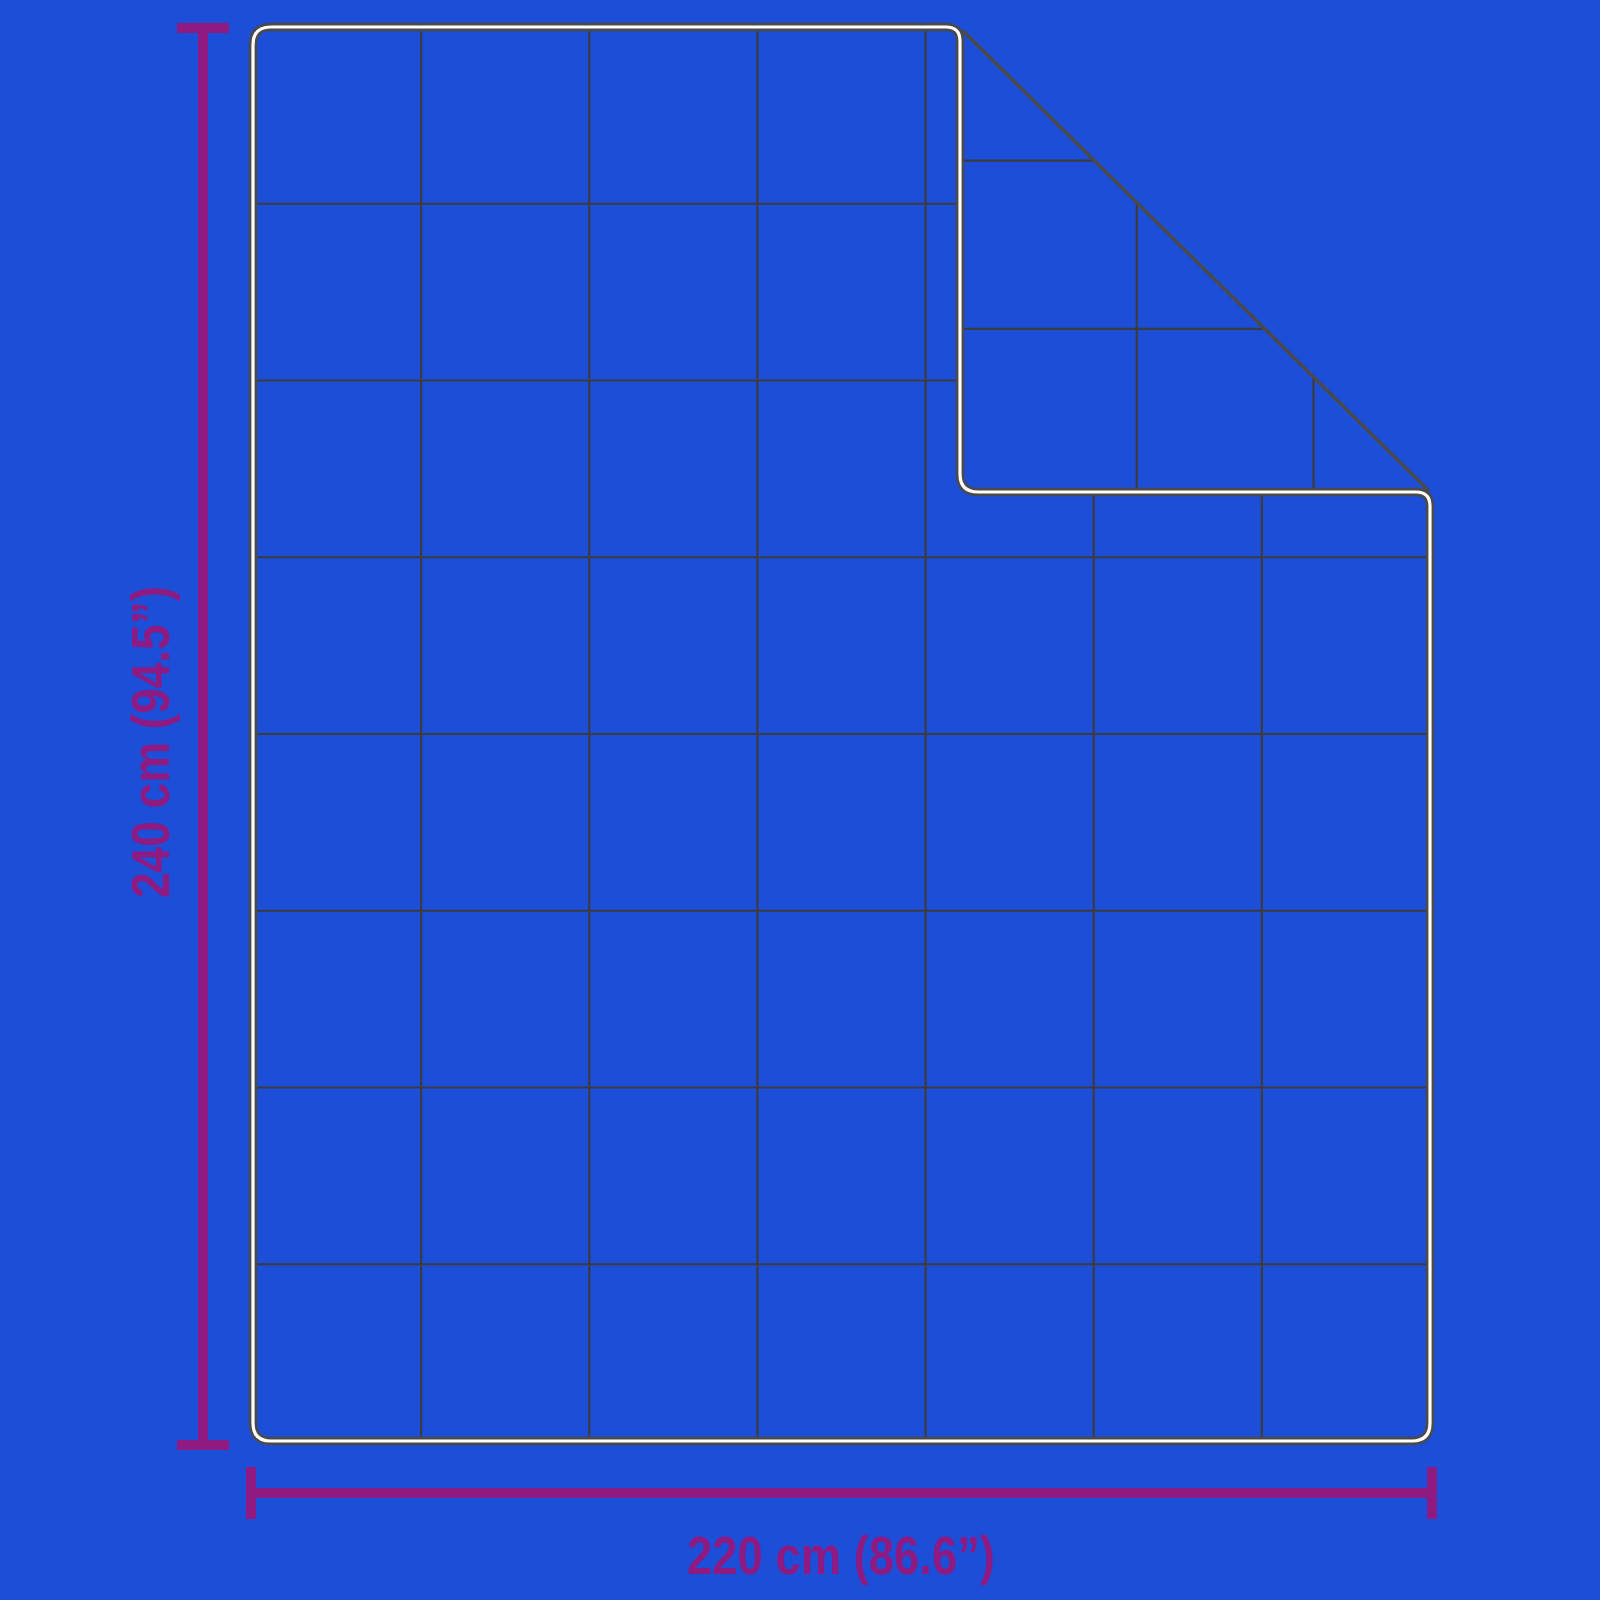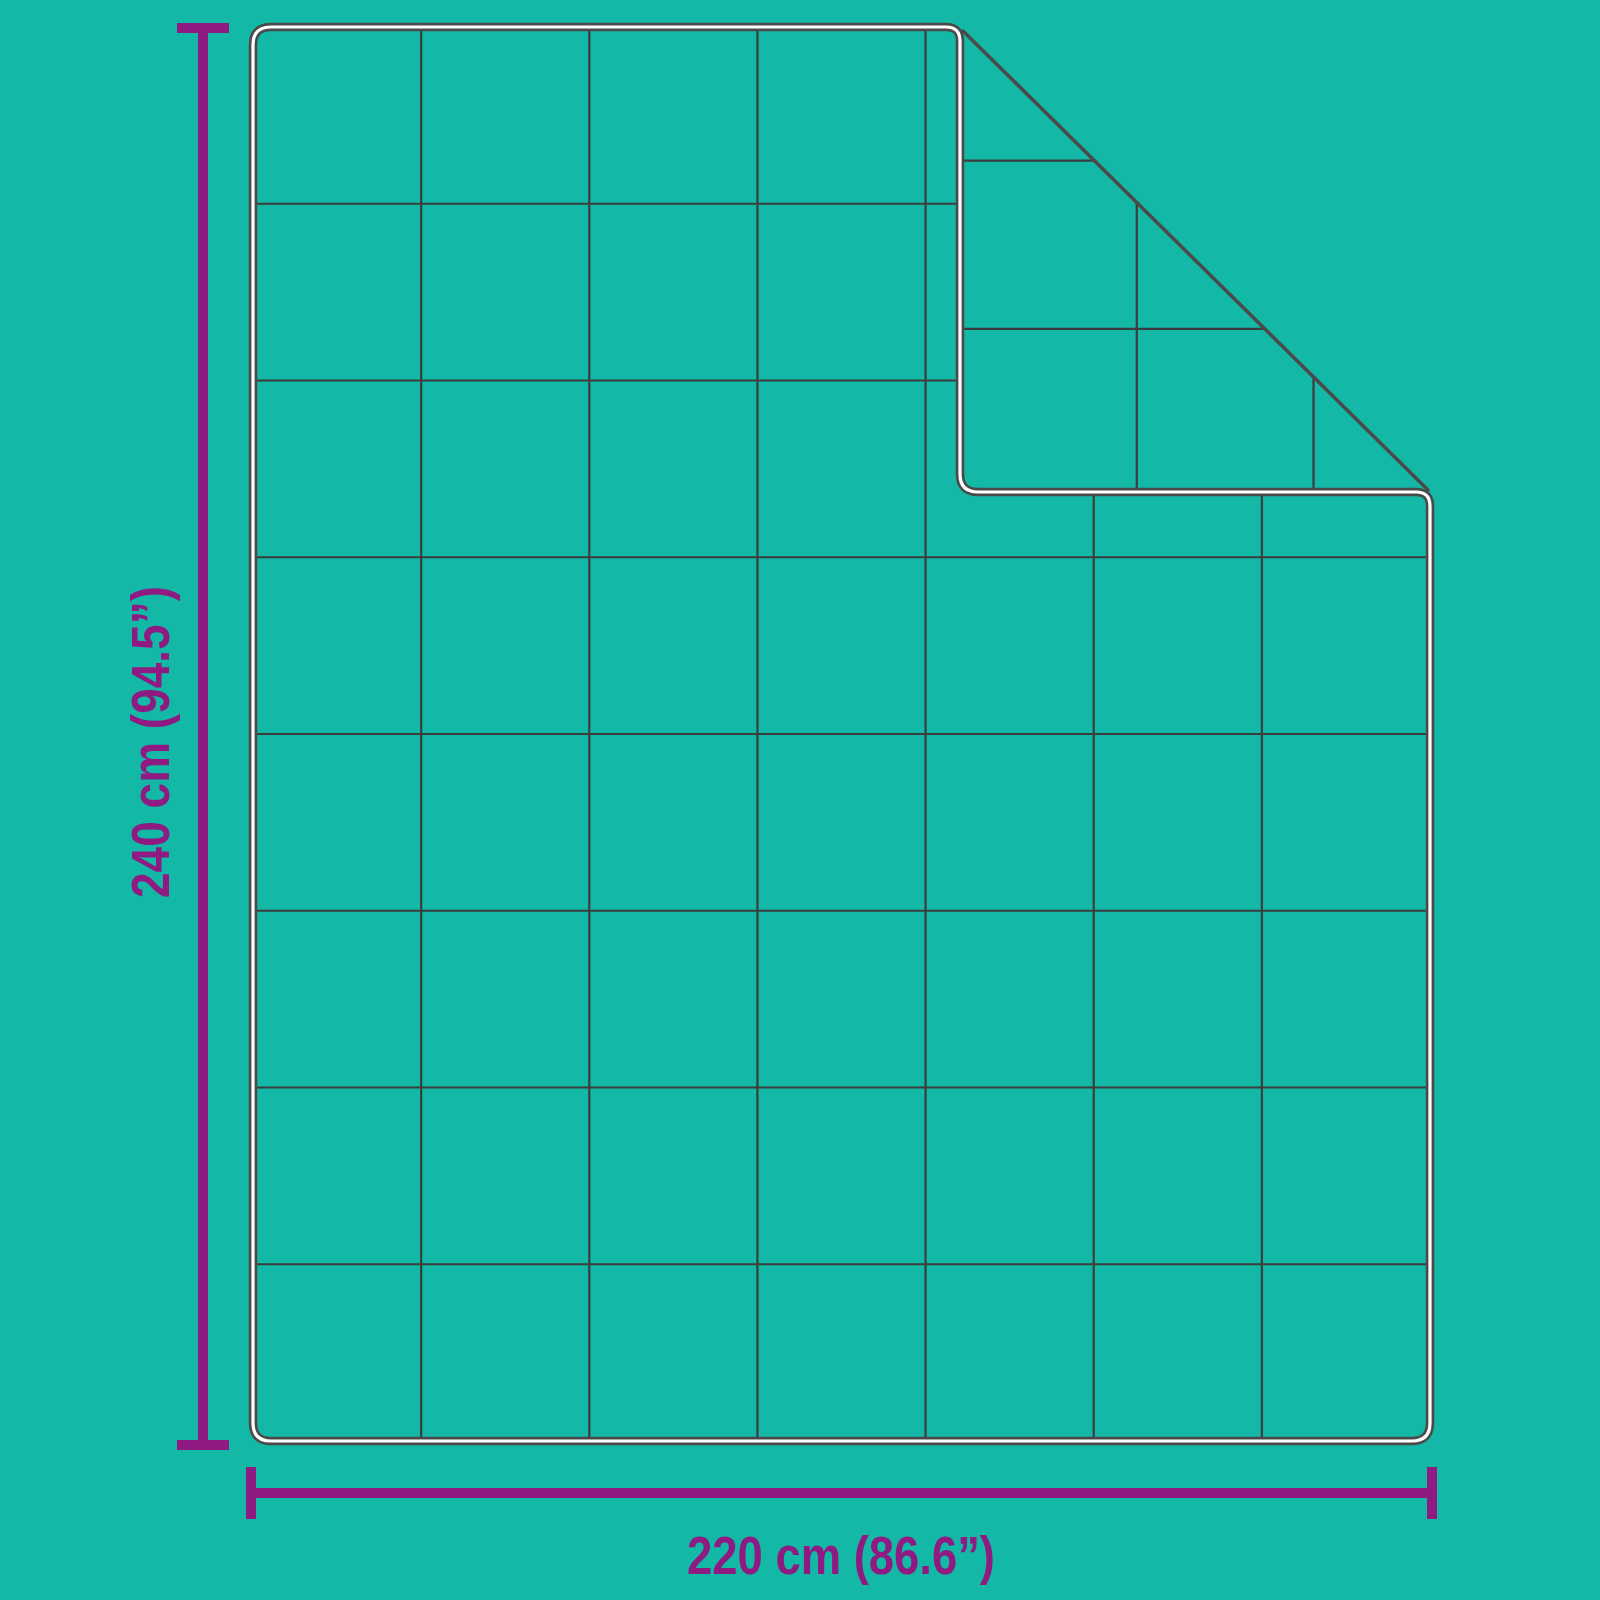--- a/index.html
+++ b/index.html
@@ -4,21 +4,21 @@
 <style>
   html, body {
     margin: 0;
     padding: 0;
     background: #ffffff;
   }
   .canvas {
     position: relative;
     width: 1600px;
     height: 1600px;
-    background: #14b8a6;
+    background: #1d4ed8;
     font-family: "Liberation Sans", sans-serif;
   }
   svg text {
     font-family: "Liberation Sans", "DejaVu Sans", sans-serif;
     font-weight: bold;
   }
 </style>
 </head>
 <body>
 

